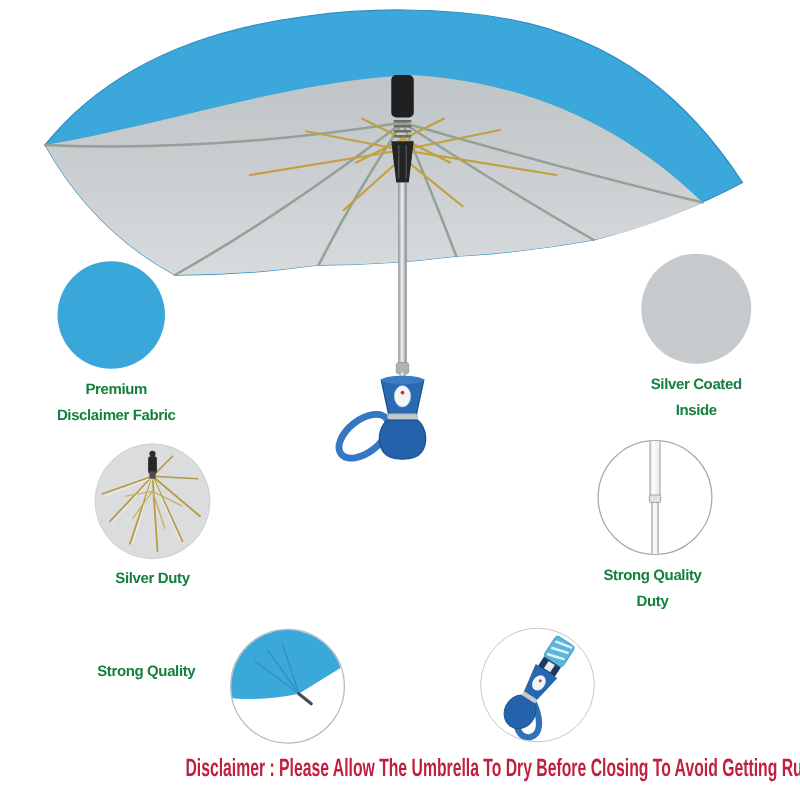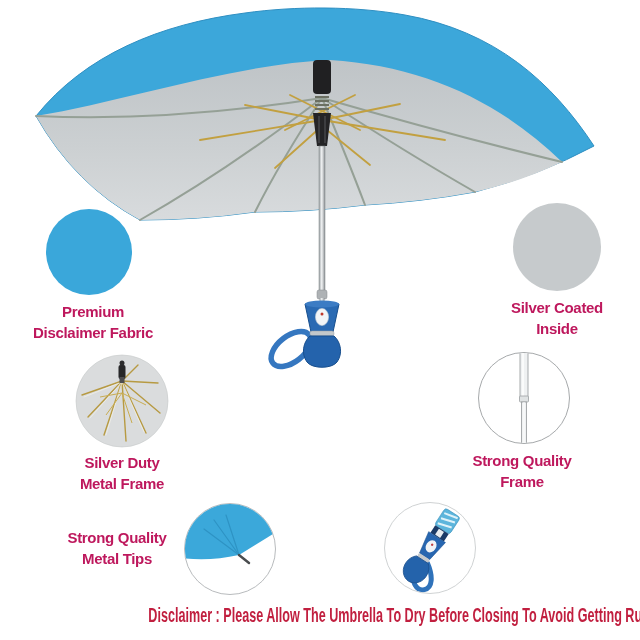--- a/index.html
+++ b/index.html
@@ -5,22 +5,22 @@
   html,body{margin:0;padding:0;background:#ffffff;}
   .canvas{
     position:relative;width:640px;height:640px;background:#ffffff;overflow:hidden;
     font-family:"Liberation Sans", sans-serif;
   }
   .abs{position:absolute;}
   .circle-img{position:absolute;border-radius:50%;}
   .swatch-fabric{left:46px;top:209px;width:86px;height:86px;background:#3aa7da;}
   .swatch-silver{left:513px;top:203px;width:88px;height:88px;background:#c6cacc;}
   .feat-label{
-    position:absolute;text-align:center;color:#be185d;font-weight:700;
-    font-size:15px;line-height:21px;letter-spacing:-0.3px;width:170px;
+    position:absolute;text-align:center;color:#15803d;font-weight:700;
+    font-size:12px;line-height:21px;letter-spacing:-0.3px;width:170px;
   }
   .feat-label span{display:block;}
   .disclaimer{
     position:absolute;left:0;right:0;top:602px;text-align:center;line-height:26px;
   }
   .disclaimer .squeeze{
     display:inline-block;white-space:nowrap;font-weight:700;font-size:20px;
     color:#c11f3f;transform:scaleX(0.63);transform-origin:center;
   }
   svg{display:block;}
@@ -148,46 +148,44 @@
         <line x1="48" y1="40" x2="32" y2="62"></line>
       <line x1="48" y1="40" x2="58" y2="70"></line>
         <line x1="48" y1="40" x2="72" y2="52"></line>
     </g>
     <rect x="44.5" y="12" width="7" height="14" rx="2" fill="#272729"></rect>
     <circle cx="48" cy="10" r="2.5" fill="#2c2c2e"></circle>
     <rect x="45.5" y="24" width="5" height="6" fill="#4d4d50"></rect>
   </svg>
   <div class="feat-label" style="left:37px;top:452px">
     <span>Silver Duty</span>
-    <span>Metal Frame</span>
   </div>
 
   <svg class="abs" style="left:476px;top:350px" width="96" height="96" viewBox="0 0 96 96">
     <defs>
         <clipPath id="clipTube">
           <circle cx="48" cy="48" r="45"></circle>
         </clipPath>
       </defs>
     <circle cx="48" cy="48" r="45.5" fill="#ffffff" stroke="#a6a9ab" stroke-width="1"></circle>
     <g clip-path="url(#clipTube)">
       <rect x="44" y="1" width="8" height="48" fill="#eff1f2" stroke="#9ea2a4" stroke-width="0.9"></rect>
       <line x1="47" y1="1" x2="47" y2="49" stroke="#ffffff" stroke-width="1.4"></line>
       <rect x="43.5" y="46" width="9" height="6" rx="1" fill="#dfe2e3" stroke="#9ea2a4" stroke-width="0.8"></rect>
       <rect x="45.5" y="52" width="5" height="44" fill="#eff1f2" stroke="#9ea2a4" stroke-width="0.9"></rect>
       <line x1="48" y1="52" x2="48" y2="96" stroke="#ffffff" stroke-width="1"></line>
     </g>
   </svg>
   <div class="feat-label" style="left:437px;top:450px">
     <span>Strong Quality</span>
-    <span>Frame</span>
+    <span>Duty</span>
   </div>
 
   <div class="feat-label" style="left:32px;top:527px">
     <span>Strong Quality</span>
-    <span>Metal Tips</span>
   </div>
   <svg class="abs" style="left:182px;top:501px" width="96" height="96" viewBox="0 0 96 96">
     <defs>
         <clipPath id="clipTips">
           <circle cx="48" cy="48" r="45"></circle>
         </clipPath>
       </defs>
     <circle cx="48" cy="48" r="45.5" fill="#ffffff" stroke="#b8bbbd" stroke-width="1"></circle>
     <g clip-path="url(#clipTips)">
       <path d="M 3.5 57.5 A 45.5 45.5 0 1 1 91 33 L 57 54 Q 30 60 3.5 57.5 Z" fill="#3ba8da"></path>

